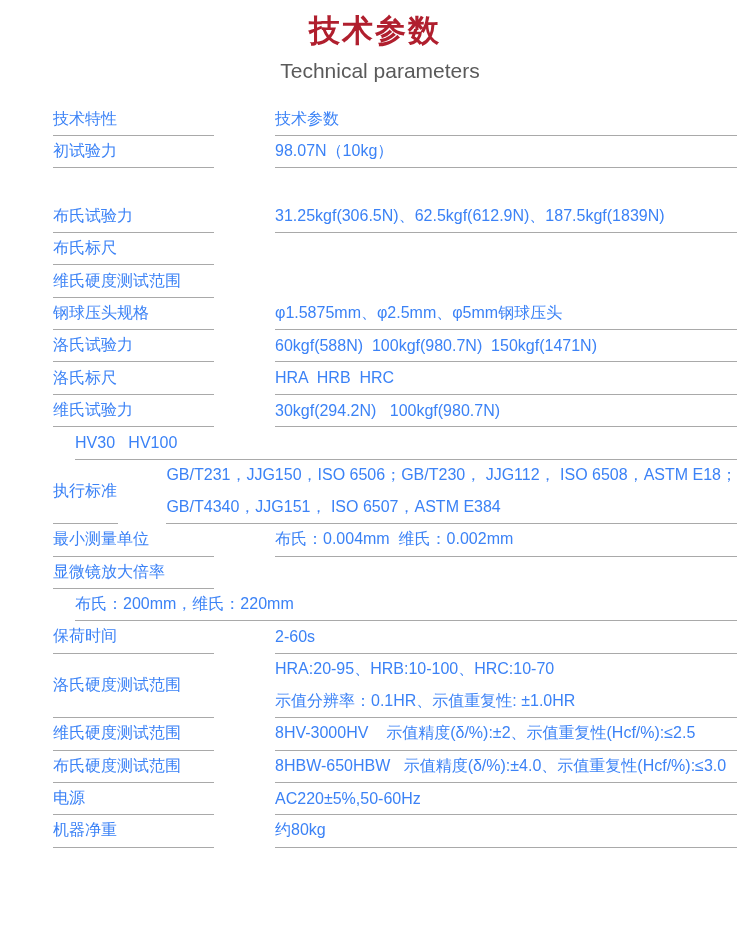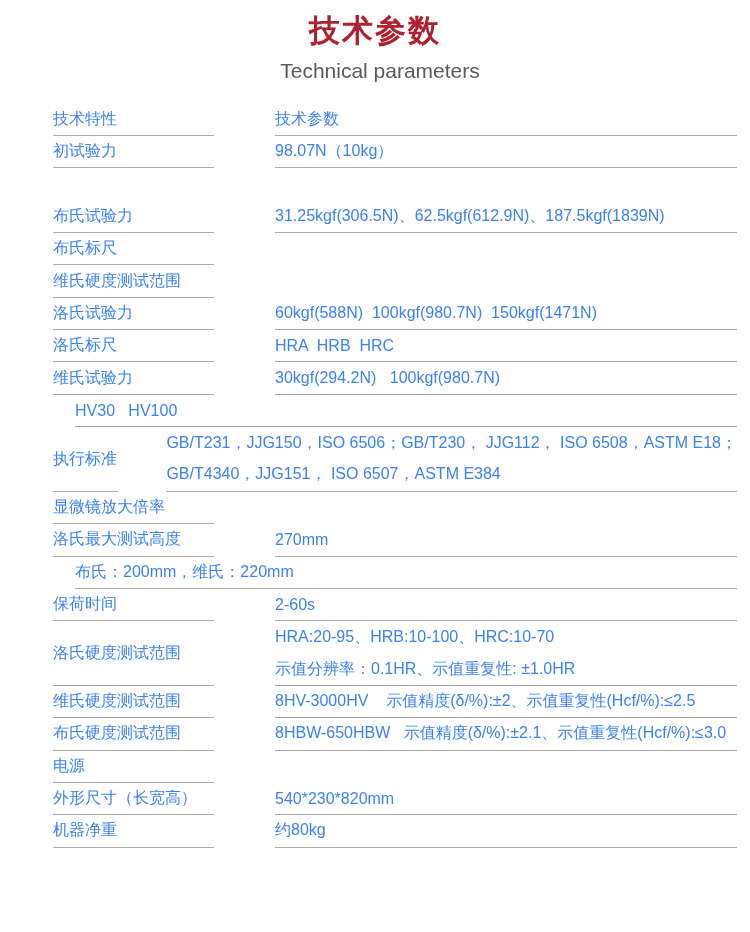--- a/index.html
+++ b/index.html
@@ -98,20 +98,27 @@
     </div>
     <div class="row">
       <div class="cell label">布氏标尺</div>
       <div class="gap"></div>
     </div>
     <div class="row">
       <div class="cell label">维氏硬度测试范围</div>
       <div class="gap"></div>
     </div>
     <div class="row">
+      <div class="cell label">钢球压头规格</div>
+      <div class="gap"></div>
+      <div class="cell value">
+        <div class="value-line">φ1.5875mm、φ2.5mm、φ5mm钢球压头</div>
+      </div>
+    </div>
+    <div class="row">
       <div class="cell label">洛氏试验力</div>
       <div class="gap"></div>
       <div class="cell value">
         <div class="value-line">60kgf(588N)  100kgf(980.7N)  150kgf(1471N)</div>
       </div>
     </div>
     <div class="row">
       <div class="cell label">洛氏标尺</div>
       <div class="gap"></div>
       <div class="cell value">
@@ -133,29 +140,29 @@
     </div>
     <div class="row tall">
       <div class="cell label">执行标准</div>
       <div class="gap"></div>
       <div class="cell value">
         <div class="value-line">GB/T231，JJG150，ISO 6506；GB/T230， JJG112， ISO 6508，ASTM E18；</div>
         <div class="value-line">GB/T4340，JJG151， ISO 6507，ASTM E384</div>
       </div>
     </div>
     <div class="row">
+      <div class="cell label">最小测量单位</div>
+      <div class="gap"></div>
+      <div class="cell value">
+        <div class="value-line">布氏：0.004mm  维氏：0.002mm</div>
+      </div>
+    </div>
+    <div class="row">
       <div class="cell label">显微镜放大倍率</div>
       <div class="gap"></div>
-    </div>
-    <div class="row">
-      <div class="cell label">洛氏最大测试高度</div>
-      <div class="gap"></div>
-      <div class="cell value">
-        <div class="value-line">270mm</div>
-      </div>
     </div>
     <div class="row">
       <div class="gap"></div>
       <div class="cell value">
         <div class="value-line">布氏：200mm，维氏：220mm</div>
       </div>
     </div>
     <div class="row">
       <div class="cell label">保荷时间</div>
       <div class="gap"></div>
@@ -175,32 +182,28 @@
       <div class="cell label">维氏硬度测试范围</div>
       <div class="gap"></div>
       <div class="cell value">
         <div class="value-line">8HV-3000HV    示值精度(δ/%):±2、示值重复性(Hcf/%):≤2.5</div>
       </div>
     </div>
     <div class="row">
       <div class="cell label">布氏硬度测试范围</div>
       <div class="gap"></div>
       <div class="cell value">
-        <div class="value-line">8HBW-650HBW   示值精度(δ/%):±2.1、示值重复性(Hcf/%):≤3.0</div>
+        <div class="value-line">8HBW-650HBW   示值精度(δ/%):±4.0、示值重复性(Hcf/%):≤3.0</div>
       </div>
     </div>
     <div class="row">
       <div class="cell label">电源</div>
       <div class="gap"></div>
-    </div>
-    <div class="row">
-      <div class="cell label">外形尺寸（长宽高）</div>
-      <div class="gap"></div>
-      <div class="cell value">
-        <div class="value-line">540*230*820mm</div>
+      <div class="cell value">
+        <div class="value-line">AC220±5%,50-60Hz</div>
       </div>
     </div>
     <div class="row">
       <div class="cell label">机器净重</div>
       <div class="gap"></div>
       <div class="cell value">
         <div class="value-line">约80kg</div>
       </div>
     </div>
   </div>

